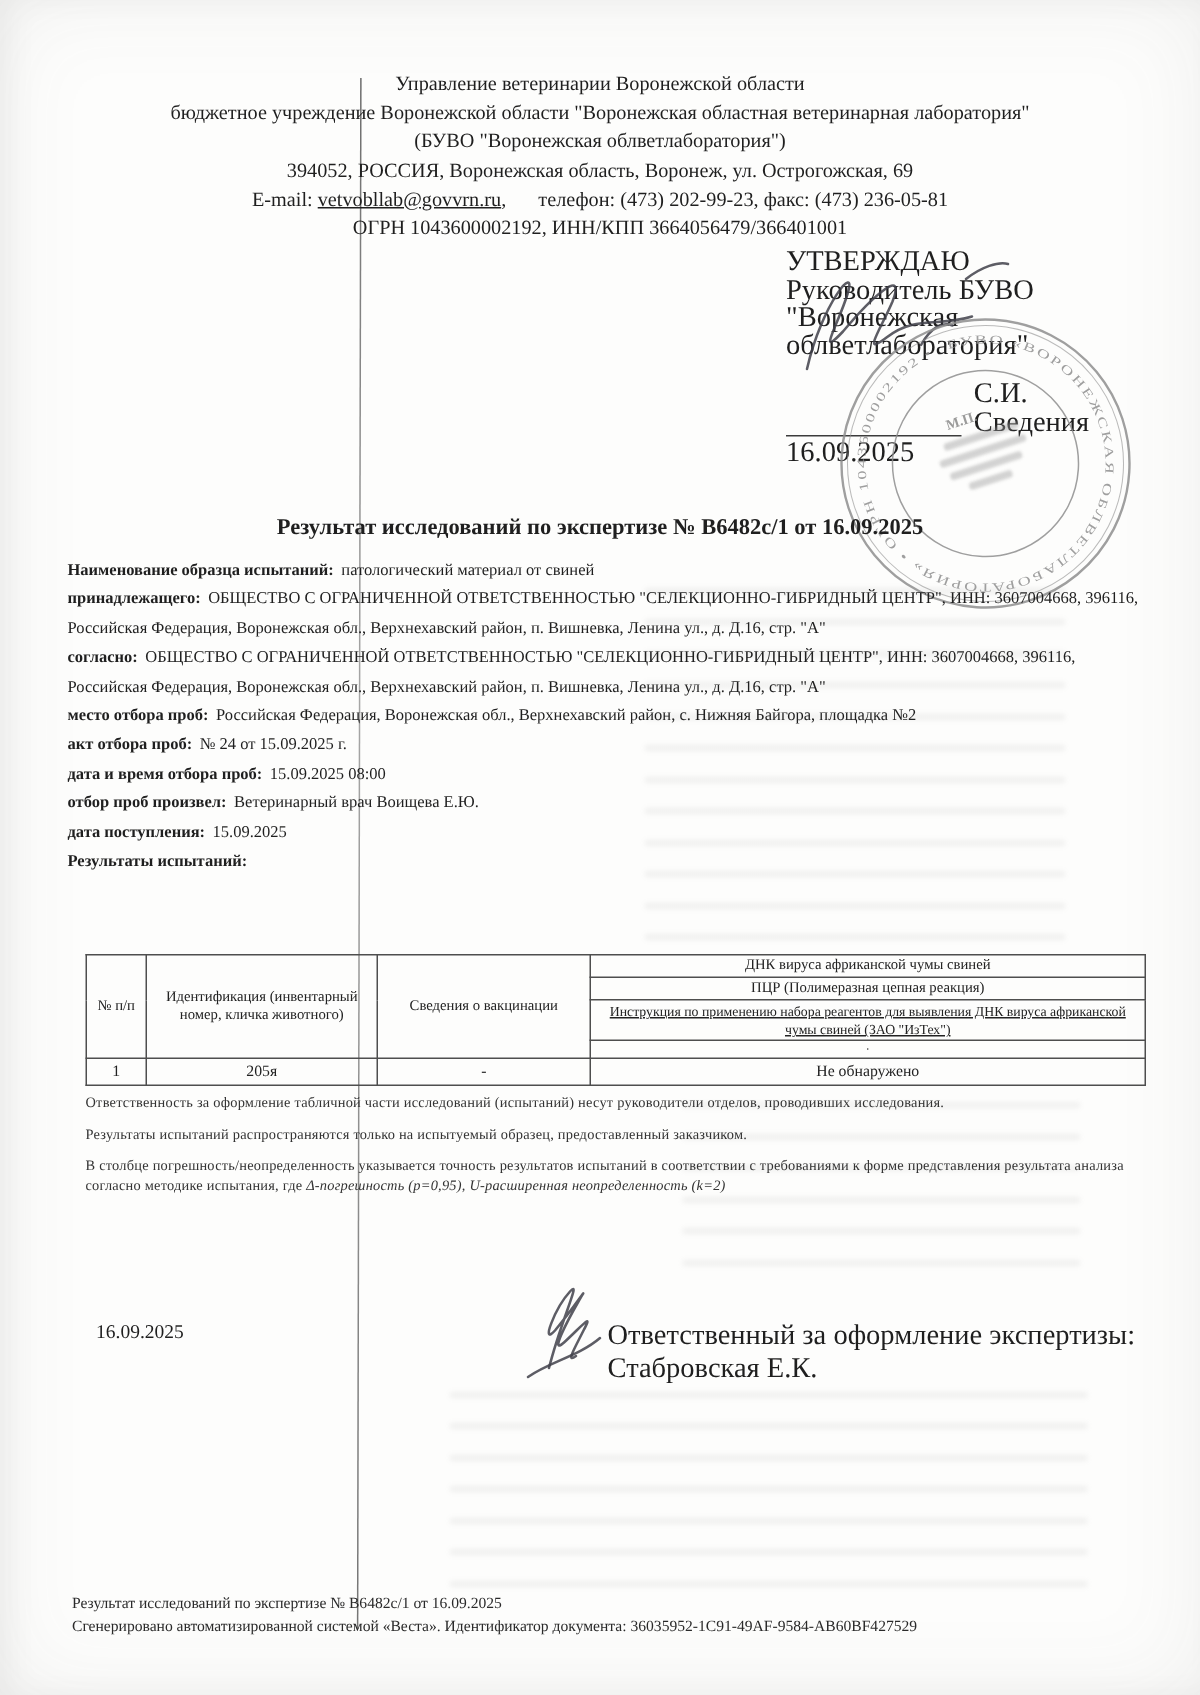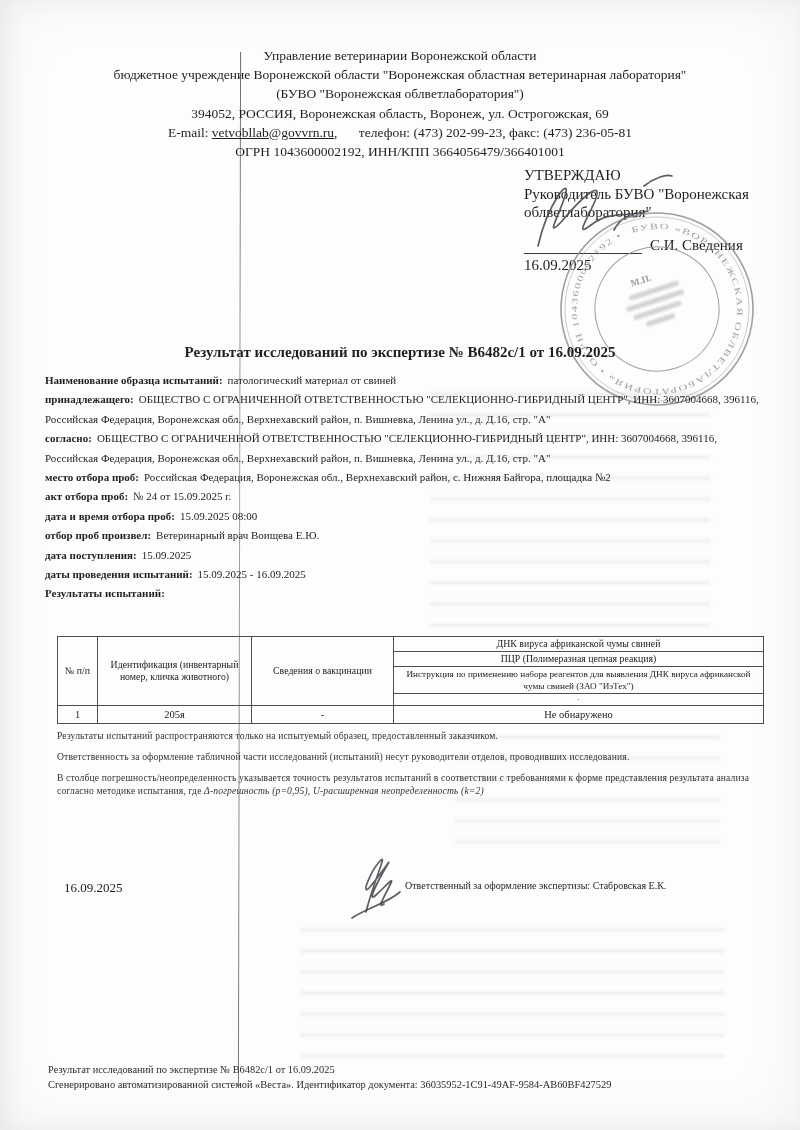--- a/index.html
+++ b/index.html
@@ -15,50 +15,50 @@
     background:linear-gradient(180deg,rgba(60,60,60,.75),rgba(60,60,60,.45) 40%,rgba(60,60,60,.7));
     transform:rotate(.12deg);}
   .bleed{position:absolute;opacity:.5;filter:blur(1.6px);pointer-events:none;}
   .bleed-rows{background:repeating-linear-gradient(180deg,rgba(140,140,140,.22) 0 4px,transparent 4px 21px);}
   
   .org-header{position:absolute;top:46px;left:40px;width:720px;text-align:center;
     font-size:13.5px;line-height:19.2px;}
   .email-link{text-decoration:underline;text-align:right;}
   .gap{display:inline-block;width:18px;}
   
-  .approval{position:absolute;left:524px;top:166px;width:242px;font-size:15px;line-height:18.5px;}
+  .approval{position:absolute;left:524px;top:166px;width:242px;font-size:19px;line-height:18.5px;}
   .sign-row{display:flex;align-items:flex-end;margin-top:14px;}
   .sign-line{display:inline-block;width:118px;border-bottom:1px solid #3c3c3c;height:14px;margin-right:8px;}
   .approval .date{margin-top:2px;}
   
   .stamp{position:absolute;left:552px;top:204px;width:210px;height:210px;opacity:.85;}
   
   .doc-title{position:absolute;top:344px;left:0;width:800px;text-align:center;
     font-weight:bold;font-size:15px;}
   
   .details{position:absolute;top:371px;left:45px;width:717px;font-size:11px;line-height:19.4px;}
   .kv{margin:0;}
   .kv .k{font-weight:bold;margin-right:5px;}
   
   table.results{position:absolute;top:636px;left:57px;width:707px;border-collapse:collapse;
     font-size:9.8px;line-height:12px;text-align:center;color:#222;}
   table.results td{border:1px solid #4e4e4e;padding:1px 3px;}
   td.c-num{width:33px;}
   td.c-id{width:147px;}
   td.c-vacc{width:135px;}
-  td.rh3{font-size:9.2px;}
+  td.rh3{font-size:9.2px;text-decoration:underline;}
   td.rh4{height:9px;font-size:8px;line-height:6px;}
   tr.data td{height:15px;font-size:10.5px;}
   
   .notes{position:absolute;top:729px;left:57px;width:708px;font-size:9.6px;line-height:13px;color:#333;letter-spacing:.15px;}
   .notes p{margin:0 0 8px 0;}
   .notes .formula{font-style:italic;}
   
   .signoff-date{position:absolute;left:64px;top:880px;font-size:13px;}
-  .signoff-text{position:absolute;left:405px;top:880px;width:365px;font-size:10px;}
+  .signoff-text{position:absolute;left:405px;top:880px;width:365px;font-size:19px;}
   .sig2{position:absolute;left:336px;top:846px;width:72px;height:78px;}
   .sig1{position:absolute;left:516px;top:168px;width:160px;height:95px;}
   
   .doc-footer{position:absolute;left:48px;top:1062px;width:720px;font-size:10.4px;line-height:15px;color:#2a2a2a;}
   svg path.pen{fill:none;stroke:#41414a;stroke-width:1.7;stroke-linecap:round;opacity:.85;}
 </style>
 </head>
 <body>
 
 <div class="page">
@@ -125,21 +125,20 @@
 
   <div class="details">
     <p class="kv"><span class="k">Наименование образца испытаний:</span><span class="v">патологический материал от свиней</span></p>
     <p class="kv"><span class="k">принадлежащего:</span><span class="v">ОБЩЕСТВО С ОГРАНИЧЕННОЙ ОТВЕТСТВЕННОСТЬЮ "СЕЛЕКЦИОННО-ГИБРИДНЫЙ ЦЕНТР", ИНН: 3607004668, 396116, Российская Федерация, Воронежская обл., Верхнехавский район, п. Вишневка, Ленина ул., д. Д.16, стр. "А"</span></p>
     <p class="kv"><span class="k">согласно:</span><span class="v">ОБЩЕСТВО С ОГРАНИЧЕННОЙ ОТВЕТСТВЕННОСТЬЮ "СЕЛЕКЦИОННО-ГИБРИДНЫЙ ЦЕНТР", ИНН: 3607004668, 396116, Российская Федерация, Воронежская обл., Верхнехавский район, п. Вишневка, Ленина ул., д. Д.16, стр. "А"</span></p>
     <p class="kv"><span class="k">место отбора проб:</span><span class="v">Российская Федерация, Воронежская обл., Верхнехавский район, с. Нижняя Байгора, площадка №2</span></p>
     <p class="kv"><span class="k">акт отбора проб:</span><span class="v">№ 24 от 15.09.2025 г.</span></p>
     <p class="kv"><span class="k">дата и время отбора проб:</span><span class="v">15.09.2025 08:00</span></p>
     <p class="kv"><span class="k">отбор проб произвел:</span><span class="v">Ветеринарный врач Воищева Е.Ю.</span></p>
     <p class="kv"><span class="k">дата поступления:</span><span class="v">15.09.2025</span></p>
-    <p class="kv"><span class="k">даты проведения испытаний:</span><span class="v">15.09.2025 - 16.09.2025</span></p>
     <p class="kv"><span class="k">Результаты испытаний:</span></p>
   </div>
 
   <table class="results">
     <tbody>
         <tr>
       <td class="c-num" rowspan="4">№ п/п</td>
       <td class="c-id" rowspan="4">Идентификация (инвентарный номер, кличка животного)</td>
       <td class="c-vacc" rowspan="4">Сведения о вакцинации</td>
       <td class="rh1">ДНК вируса африканской чумы свиней</td>
@@ -156,22 +155,22 @@
     <tr class="data">
       <td>1</td>
       <td>205я</td>
       <td>-</td>
       <td>Не обнаружено</td>
     </tr>
   </tbody>
     </table>
 
   <div class="notes">
+    <p><span>Ответственность за оформление табличной части исследований (испытаний) несут руководители отделов, проводивших исследования.</span></p>
     <p><span>Результаты испытаний распространяются только на испытуемый образец, предоставленный заказчиком.</span></p>
-    <p><span>Ответственность за оформление табличной части исследований (испытаний) несут руководители отделов, проводивших исследования.</span></p>
     <p><span>В столбце погрешность/неопределенность указывается точность результатов испытаний в соответствии с требованиями к форме представления результата анализа согласно методике испытания, где </span><span class="formula">Δ-погрешность (p=0,95), U-расширенная неопределенность (k=2)</span></p>
   </div>
 
   <div class="signoff-date">16.09.2025</div>
   <svg class="sig2" viewBox="0 0 72 78">
     <path class="pen" d="M30,66 C38,34 52,6 44,15 C34,26 24,52 34,41 C48,24 58,8 50,21 C42,35 30,58 40,49 C52,38 60,28 53,41 C47,53 41,63 48,58"></path>
     <path class="pen" d="M16,72 C30,62 50,58 64,46"></path>
   </svg>
   <div class="signoff-text">Ответственный за оформление экспертизы: Стабровская Е.К.</div>
 

